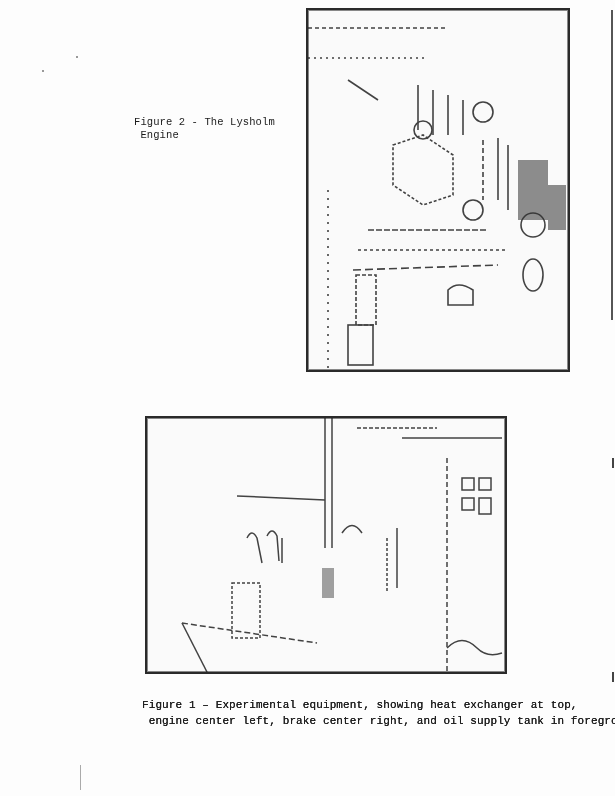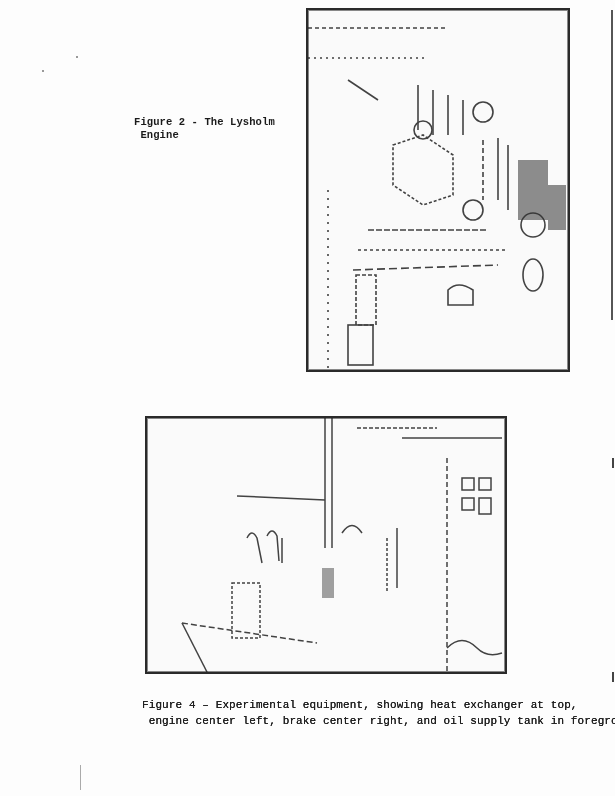--- a/index.html
+++ b/index.html
@@ -1,19 +1,19 @@
 <!DOCTYPE html>
 <html><head>
 <meta charset="utf-8">
 <style>
   html, body { margin: 0; padding: 0; background: #ffffff; }
   body { width: 615px; height: 796px; position: relative; overflow: hidden;
          font-family: "Liberation Mono", "DejaVu Sans Mono", monospace; color: #1a1a1a; }
   .page { position: absolute; left: 0; top: 0; width: 615px; height: 796px; background: #fdfdfd; }
-  .caption { position: absolute; font-size: 10.5px; line-height: 13px; font-weight: bold; letter-spacing: 0.1px; white-space: pre; }
+  .caption { position: absolute; font-size: 10.5px; line-height: 13px; font-weight: normal; letter-spacing: 0.1px; white-space: pre; }
   .fig2-caption { left: 134px; top: 116px; }
   .fig3-caption { left: 142px; top: 697px; font-weight: normal; font-size: 11px; line-height: 16px; color: #222; text-shadow: 0 0 0.4px #000; }
   .photo { position: absolute; background: #fafafa; border: 2px solid #2a2a2a; box-shadow: inset 0 0 0 1px #888; }
   .fig2 { left: 306px; top: 8px; width: 260px; height: 360px; }
   .fig3 { left: 145px; top: 416px; width: 358px; height: 254px; }
   .photo svg { position: absolute; left: 0; top: 0; width: 100%; height: 100%; }
   .edge-line { position: absolute; left: 611px; top: 10px; width: 2px; height: 310px; background: #555; }
   .edge-mark { position: absolute; left: 612px; width: 2px; height: 10px; background: #444; }
   .speck { position: absolute; width: 2px; height: 2px; background: #777; border-radius: 50%; }
   .scan-line { position: absolute; left: 80px; top: 765px; width: 1px; height: 25px; background: #aaa; }
@@ -81,21 +81,21 @@
         <line x1="240" y1="120" x2="240" y2="175" stroke-dasharray="3 2"></line>
         <path d="M195 115 q10 -15 20 0"></path>
         <path d="M300 230 q15 -15 30 0 q10 10 25 5"></path>
       </g>
       <g fill="#444" opacity="0.5">
         <rect x="175" y="150" width="12" height="30"></rect>
       </g>
     </svg>
   </div>
 
-  <div class="caption fig3-caption"><span>Figure 4 – Experimental equipment, showing heat exchanger at top,</span>
+  <div class="caption fig3-caption"><span>Figure 1 – Experimental equipment, showing heat exchanger at top,</span>
 <span> engine center left, brake center right, and oil supply tank in foreground.</span></div>
 
   <div class="edge-line"></div>
   <div class="edge-mark" style="top:458px"></div>
   <div class="edge-mark" style="top:672px"></div>
   <div class="scan-line"></div>
   <div class="speck" style="left:42px;top:70px"></div>
   <div class="speck" style="left:76px;top:56px"></div>
 </div>
 

